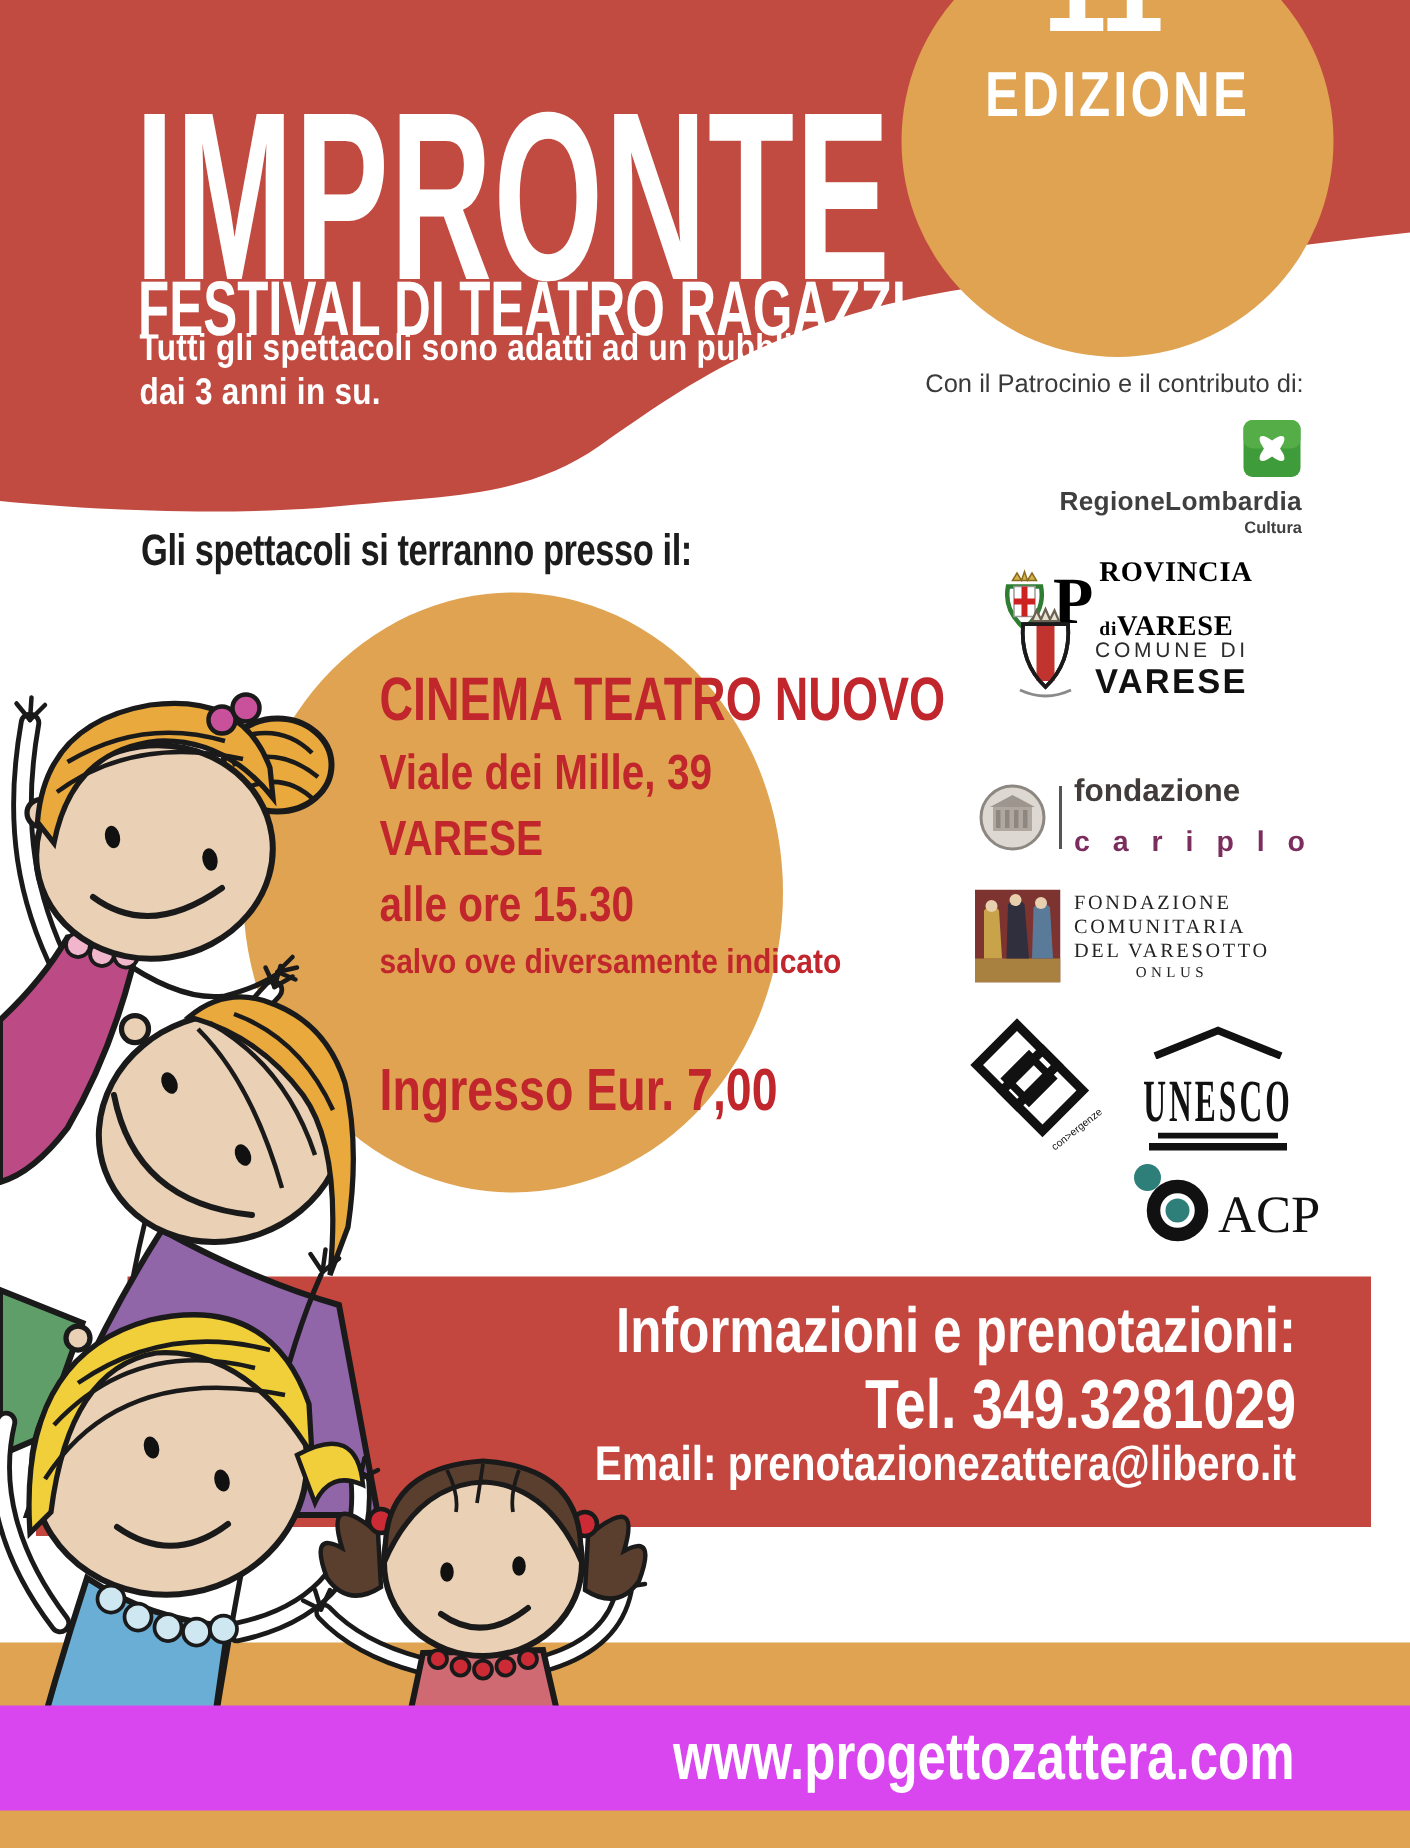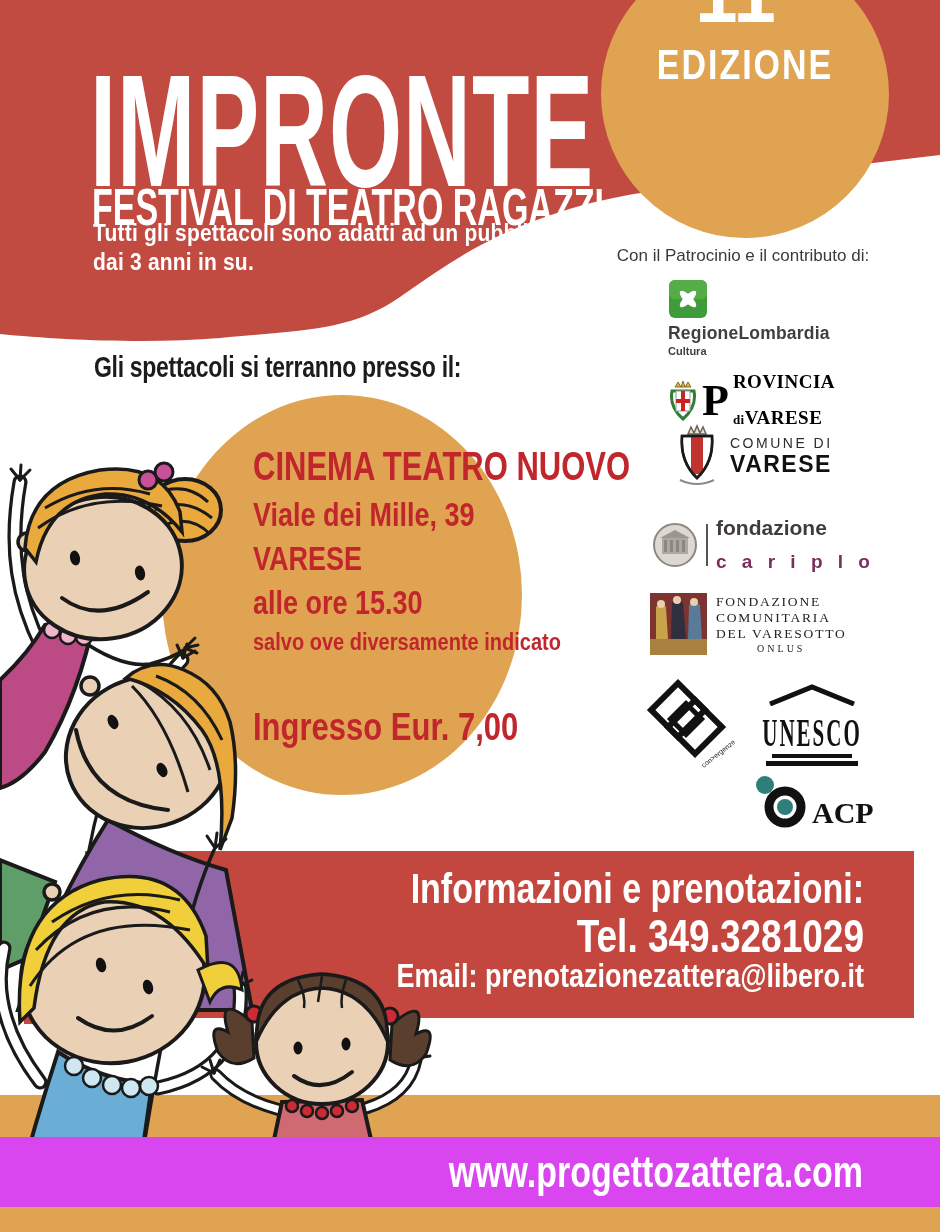--- a/index.html
+++ b/index.html
@@ -38,21 +38,21 @@
   .pv-di{font-size:13px;}
   .cv-l1{font-size:14px;letter-spacing:2.5px;color:#2c2c2c;}
   .cv-l2{font-size:23px;font-weight:bold;letter-spacing:1.5px;color:#111;}
   .fc-l1{font-size:21px;color:#413c3a;font-weight:bold;line-height:1.0;}
   .fc-l2{font-size:19px;color:#7b2d5e;letter-spacing:5px;font-weight:bold;line-height:1.2;margin-top:13px;}
   .fcv-line{font-size:13.5px;letter-spacing:1.8px;color:#232323;line-height:1.18;}
   .fcv-onlus{font-size:10px;letter-spacing:3px;color:#232323;text-align:center;margin-top:1px;}
   .conv-label{position:absolute;left:58px;top:74px;font-size:7px;transform:rotate(-38deg);color:#111;}
   .unesco-word{font-family:"Liberation Serif",serif;font-size:21px;letter-spacing:2px;
       display:inline-block;transform:scaleY(1.9);transform-origin:center top;color:#111;font-weight:bold;}
-  .acp-word{font-family:"Liberation Serif",serif;font-size:30px;font-weight:bold;color:#111;}
+  .acp-word{font-family:"Liberation Serif",serif;font-size:35px;font-weight:normal;color:#111;}
 
   
   .venue-intro{left:94px;top:350px;font-size:23px;color:#1c1c1c;font-weight:bold;
       transform:scaleY(1.28);letter-spacing:-0.3px;z-index:2;}
   .venue-ellipse{left:162px;top:395px;width:360px;height:400px;border-radius:50%;background:#dfa351;z-index:2;}
   .vred{color:#c0262c;z-index:4;}
   .v-name{left:253px;top:443px;font-size:31px;font-weight:bold;transform:scaleY(1.32);letter-spacing:0px;}
   .v-addr{left:253px;top:497px;font-size:27px;font-weight:bold;transform:scaleY(1.22);}
   .v-city{left:253px;top:541px;font-size:27px;font-weight:bold;transform:scaleY(1.22);}
   .v-time{left:253px;top:585px;font-size:27px;font-weight:bold;transform:scaleY(1.22);}
@@ -92,21 +92,21 @@
 
   <div class="abs edition-circle">
     <div class="ed-num-row">
       <span class="ed-num">11</span><span class="ed-sup">a</span>
     </div>
     <div><span class="ed-word">EDIZIONE</span></div>
   </div>
 
   <div class="abs patron-heading">Con il Patrocinio e il contributo di:</div>
 
-  <div class="abs logo-block" style="left:668px;top:279px;width:220px;text-align:left;">
+  <div class="abs logo-block" style="left:648px;top:279px;width:220px;text-align:right;">
     <svg width="40" height="40" viewBox="0 0 40 40">
       <rect x="1" y="1" width="38" height="38" rx="6" fill="#3f9c3a"></rect>
       <rect x="1" y="1" width="38" height="19" rx="6" fill="#55ad47"></rect>
       <g fill="#fff" transform="translate(20,20)">
         <ellipse rx="4" ry="11" transform="rotate(45)"></ellipse>
         <ellipse rx="4" ry="11" transform="rotate(135)"></ellipse>
         <circle r="4.5"></circle>
       </g>
     </svg>
     <div class="rl-text">RegioneLombardia</div>
@@ -121,21 +121,21 @@
       <rect x="8" y="22" width="14" height="4" fill="#c22"></rect>
       <path d="M7,10 L10,5 L13,10 L15,4 L17,10 L20,5 L23,10 Z" fill="#d6b24a" stroke="#8a6d1f" stroke-width="1"></path>
     </svg>
     <div class="pv-bigP">P</div>
     <div>
       <div class="pv-l1">ROVINCIA</div>
       <div class="pv-l2"><span class="pv-di">di</span><span>VARESE</span></div>
     </div>
   </div>
 
-  <div class="abs logo-block" style="left:674px;top:424px;display:flex;align-items:center;gap:10px;">
+  <div class="abs logo-block" style="left:674px;top:404px;display:flex;align-items:flex-end;gap:10px;">
     <svg width="46" height="64" viewBox="0 0 46 64">
       <path d="M14,10 L17,3 L20,9 L23,2 L26,9 L29,3 L32,10 Z" fill="#e8e2d2" stroke="#6b6254" stroke-width="1.5"></path>
       <path d="M8,12 Q6,38 23,54 Q40,38 38,12 Z" fill="#fff" stroke="#1a1a1a" stroke-width="2.5"></path>
       <rect x="17" y="12" width="12" height="38" fill="#c0332e"></rect>
       <path d="M8,12 Q6,38 23,54 Q40,38 38,12 Z" fill="none" stroke="#1a1a1a" stroke-width="2.5"></path>
       <path d="M6,56 Q23,64 40,56" fill="none" stroke="#8a8a8a" stroke-width="2"></path>
     </svg>
     <div>
       <div class="cv-l1">COMUNE DI</div>
       <div class="cv-l2">VARESE</div>

